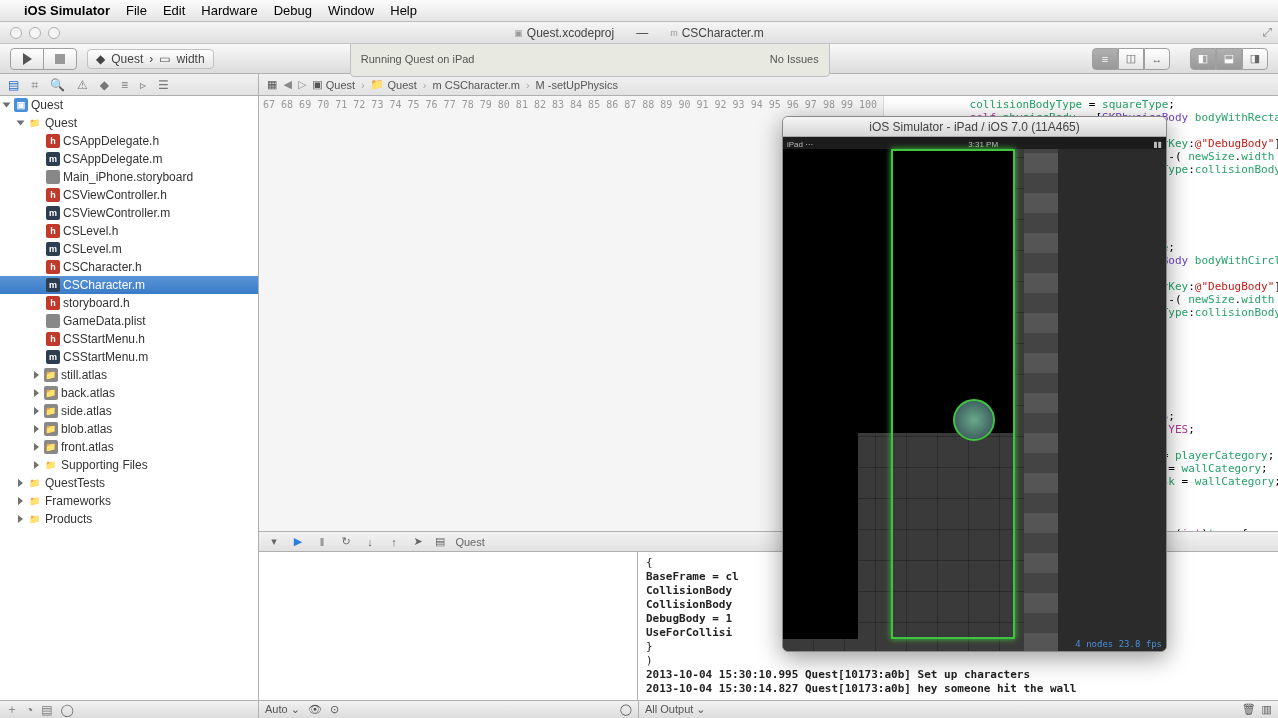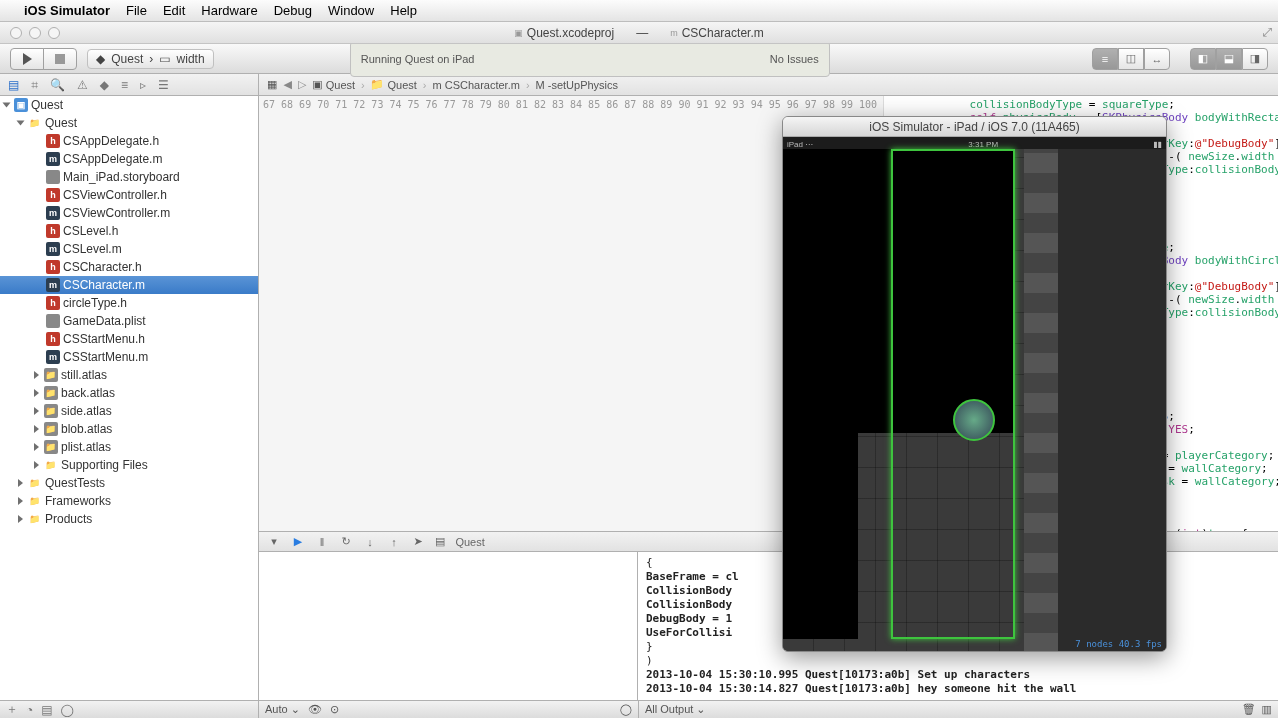--- a/index.html
+++ b/index.html
@@ -219,21 +219,21 @@
           <span>CSAppDelegate.h</span>
         </div>
         <div class="row ind2">
           <span class="tri none"></span>
           <span class="fic m">m</span>
           <span>CSAppDelegate.m</span>
         </div>
         <div class="row ind2">
           <span class="tri none"></span>
           <span class="fic sb"></span>
-          <span>Main_iPad.storyboard</span>
+          <span>Main_iPhone.storyboard</span>
         </div>
         <div class="row ind2">
           <span class="tri none"></span>
           <span class="fic h">h</span>
           <span>CSViewController.h</span>
         </div>
         <div class="row ind2">
           <span class="tri none"></span>
           <span class="fic m">m</span>
           <span>CSViewController.m</span>
@@ -254,21 +254,21 @@
           <span>CSCharacter.h</span>
         </div>
         <div class="row ind2 sel">
           <span class="tri none"></span>
           <span class="fic m">m</span>
           <span>CSCharacter.m</span>
         </div>
         <div class="row ind2">
           <span class="tri none"></span>
           <span class="fic h">h</span>
-          <span>circleType.h</span>
+          <span>storyboard.h</span>
         </div>
         <div class="row ind2">
           <span class="tri none"></span>
           <span class="fic plist"></span>
           <span>GameData.plist</span>
         </div>
         <div class="row ind2">
           <span class="tri none"></span>
           <span class="fic h">h</span>
           <span>CSStartMenu.h</span>
@@ -294,21 +294,21 @@
           <span>side.atlas</span>
         </div>
         <div class="row ind2">
           <span class="tri"></span>
           <span class="fic atlas">📁</span>
           <span>blob.atlas</span>
         </div>
         <div class="row ind2">
           <span class="tri"></span>
           <span class="fic atlas">📁</span>
-          <span>plist.atlas</span>
+          <span>front.atlas</span>
         </div>
         <div class="row ind2">
           <span class="tri"></span>
           <span class="fic fold">📁</span>
           <span>Supporting Files</span>
         </div>
         <div class="row ind1">
           <span class="tri"></span>
           <span class="fic fold">📁</span>
           <span>QuestTests</span>
@@ -447,16 +447,16 @@
       <span>3:31 PM</span>
       <span>▮▮</span>
     </div>
     <div class="gamescene">
       <div class="rightdark"></div>
       <div class="rightwall"></div>
       <div class="blackarea1"></div>
       <div class="blackarea2"></div>
       <div class="greenbox"></div>
       <div class="character"></div>
-      <div class="fps">7 nodes 40.3 fps</div>
+      <div class="fps">4 nodes 23.8 fps</div>
     </div>
   </div>
 </div>
 
 </body></html>

